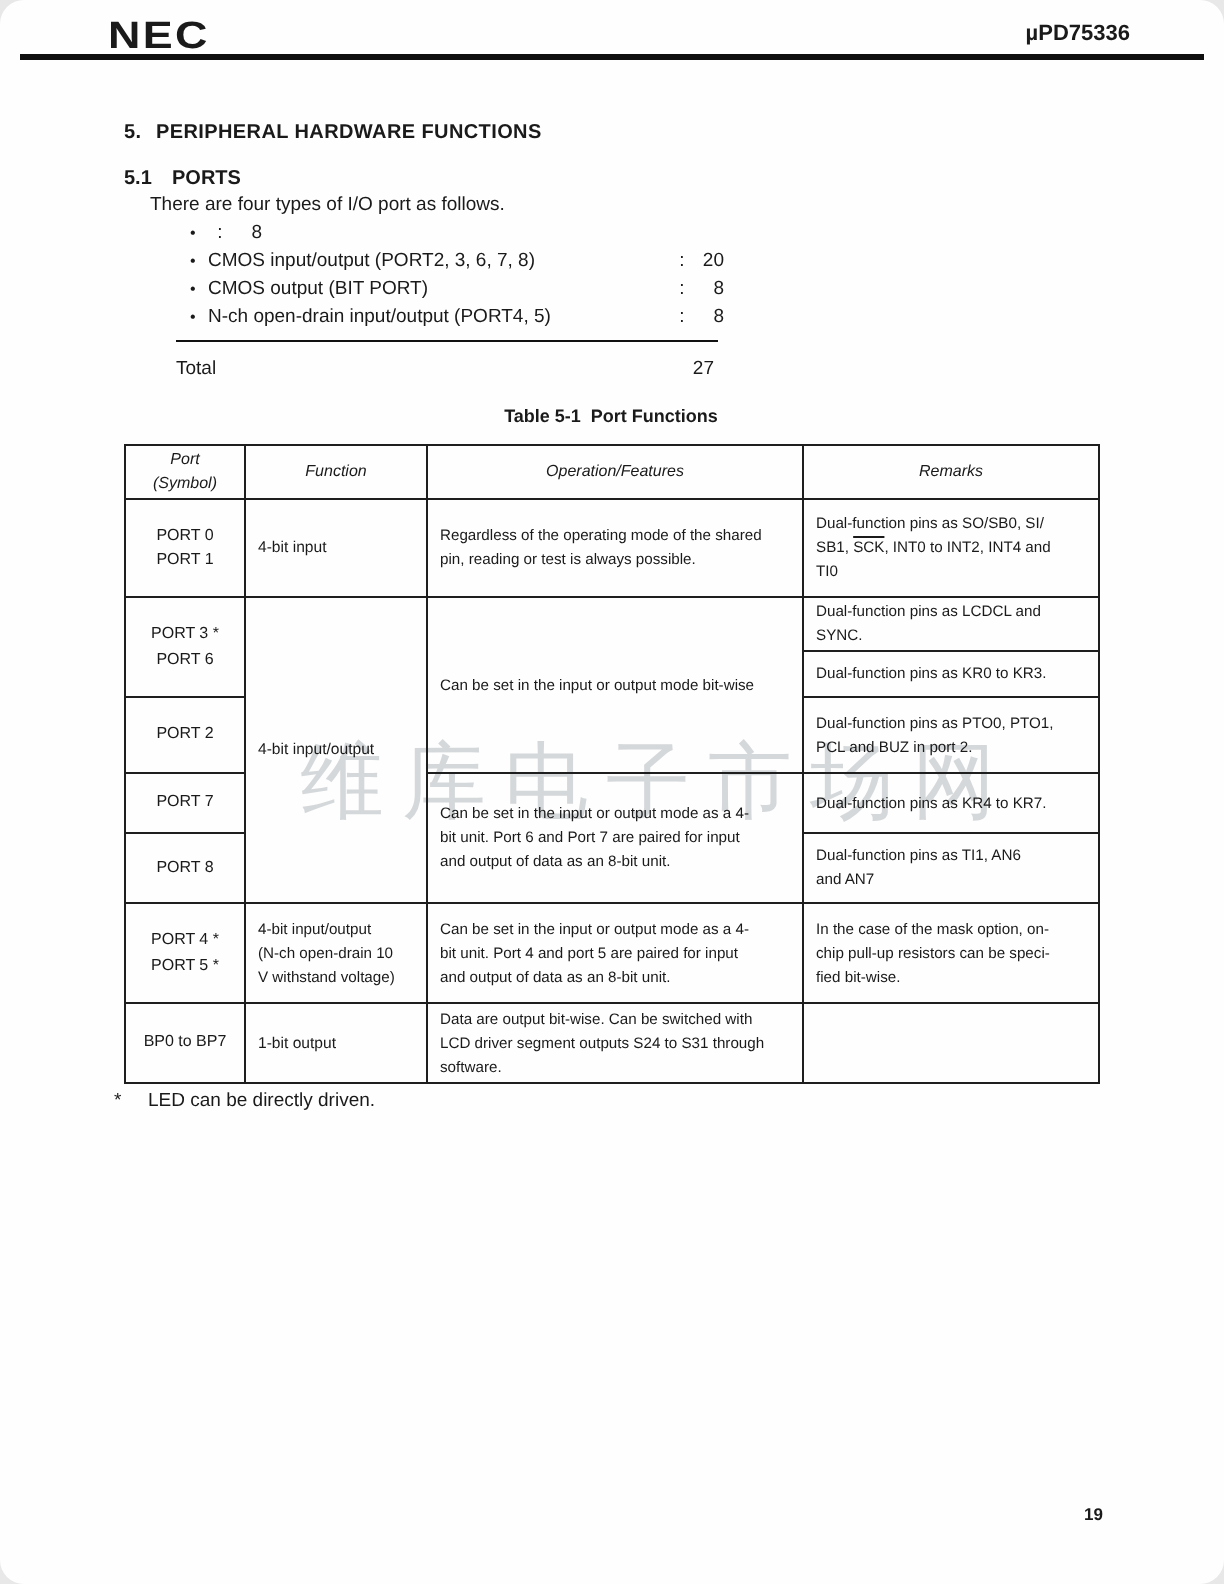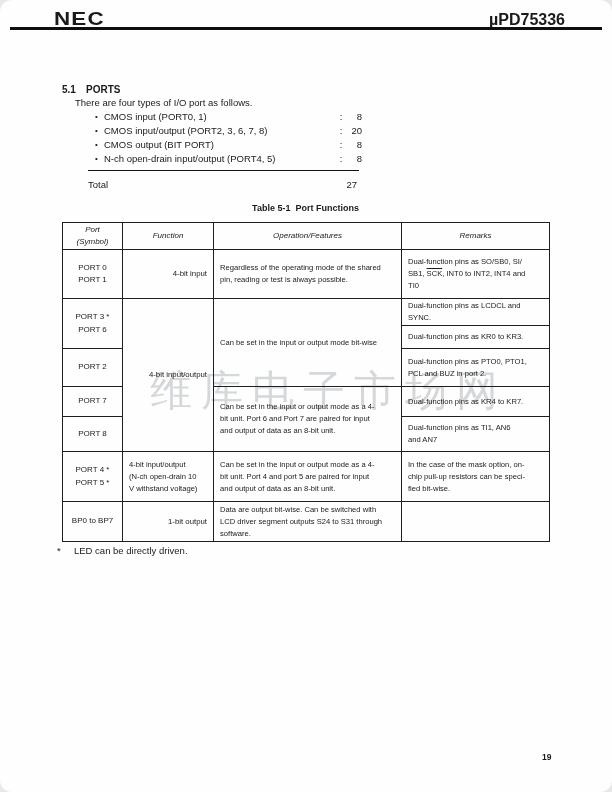--- a/index.html
+++ b/index.html
@@ -7,21 +7,21 @@
     position:relative; width:612px; height:792px; margin:0 auto;
     background:#fefefe; overflow:hidden; color:#1a1a1a;
     font-family:"Liberation Sans", sans-serif;
     border-radius:12px;
   }
   
   .hdr-brand {
     position:absolute; left:54px; top:8px; font-size:19px; font-weight:900;
     letter-spacing:1px; transform:scaleX(1.18); transform-origin:left center;
   }
-  .hdr-part { position:absolute; right:47px; top:11px; font-size:16px; font-weight:bold; }
+  .hdr-part { position:absolute; right:47px; top:11px; font-size:11px; font-weight:bold; }
   .hdr-rule { position:absolute; left:10px; top:27px; width:592px; height:2.5px; background:#0f0f0f; }
 
   
   .sec-h { position:absolute; left:62px; top:61px; font-size:10px; font-weight:bold; letter-spacing:0.2px; }
   .sec-h .num { display:inline-block; min-width:16px; }
   .sub-h { position:absolute; left:62px; top:84px; font-size:10px; font-weight:bold; }
   .sub-h .num { display:inline-block; min-width:24px; }
   .intro { position:absolute; left:75px; top:97px; font-size:9.5px; }
 
   
@@ -51,21 +51,21 @@
   .ptable {
     position:absolute; left:62px; top:222px; width:487px; border-collapse:collapse;
     table-layout:fixed; font-size:7.6px; line-height:12px; z-index:1; background:transparent;
   }
   .ptable th, .ptable td {
     border:1px solid #1e1e1e; vertical-align:middle;
     white-space:pre-line; overflow:hidden; padding:1px 6px;
   }
   .ptable th { font-weight:normal; font-size:8px; text-align:center; }
   td.port { text-align:center; font-size:8px; line-height:12.5px; padding:1px 2px; }
-  td.func { text-align:right; font-size:7.8px; }
+  td.func { text-align:left; font-size:7.8px; }
   td.funcl { text-align:left; font-size:7.6px; }
   td.rem { line-height:12px; }
   .ovl { text-decoration:overline; }
   tr.h-head { height:25px;font-style:italic; }
   tr.rA { height:49px;margin-left:48px; } tr.rB { height:26px; } tr.rC { height:23px; }
   tr.rD { height:38px; } tr.rF { height:30px;margin-top:24px; } tr.rG { height:35px; }
   tr.rH { height:50px; } tr.rI { height:40px; }
 
   
   .footnote { position:absolute; left:57px; top:545px; font-size:9.5px; }
@@ -74,31 +74,33 @@
 </style>
 </head>
 <body>
 
 <div id="page">
 
   <div class="hdr-brand">NEC</div>
   <div class="hdr-part">µPD75336</div>
   <div class="hdr-rule"></div>
 
+  <div class="sec-h">
+    <span class="num">5.</span><span>PERIPHERAL HARDWARE FUNCTIONS</span>
+  </div>
 
   <div class="sub-h">
     <span class="num">5.1</span><span>PORTS</span>
   </div>
 
   <div class="intro">There are four types of I/O port as follows.</div>
 
   <div class="plist">
     <div class="plist-row">
       <span class="bullet">•</span>
-      <span class="plabel">CMOS input (PORT0, 1)</span>
       <span class="psep">:</span>
       <span class="pcount">8</span>
     </div>
     <div class="plist-row">
       <span class="bullet">•</span>
       <span class="plabel">CMOS input/output (PORT2, 3, 6, 7, 8)</span>
       <span class="psep">:</span>
       <span class="pcount">20</span>
     </div>
     <div class="plist-row">

